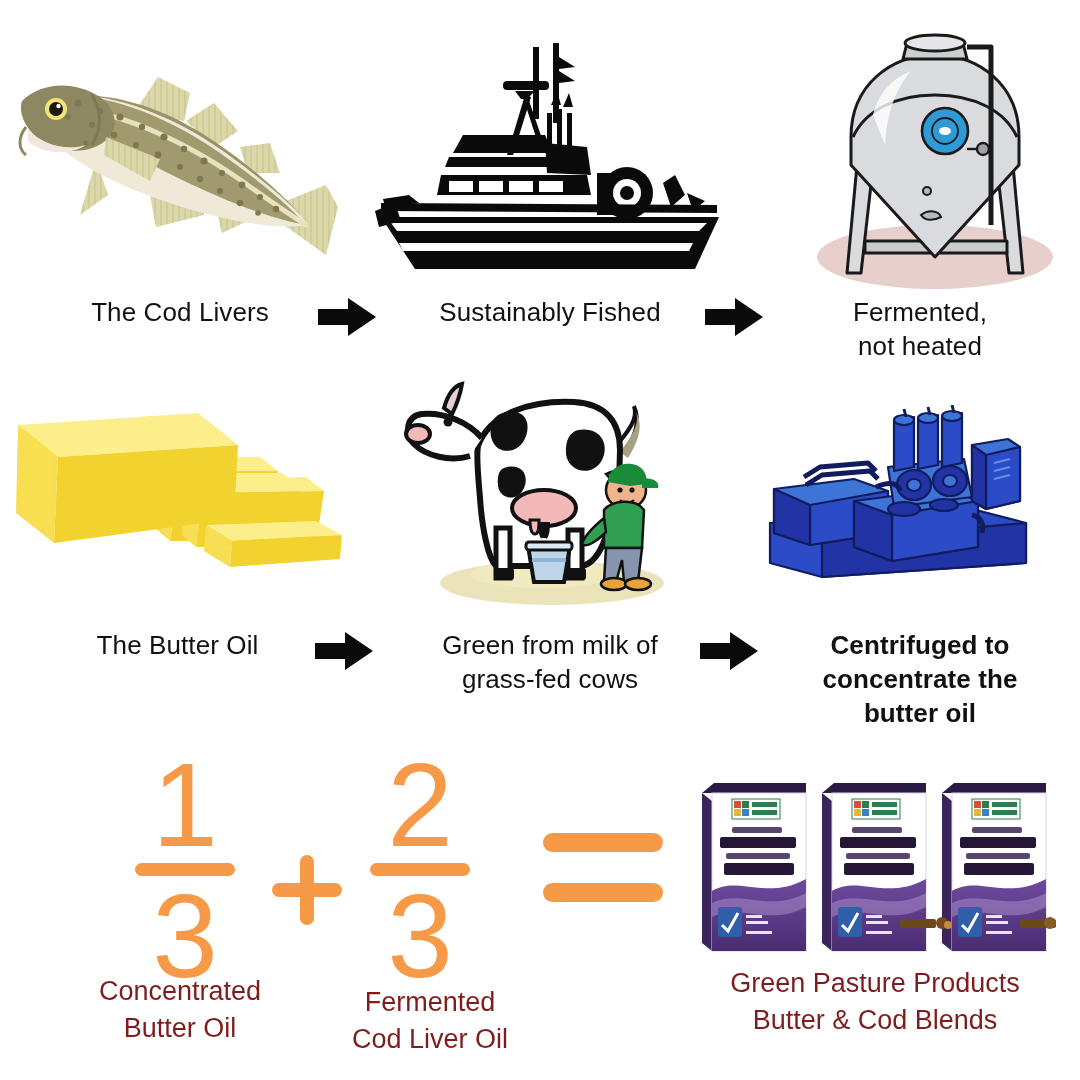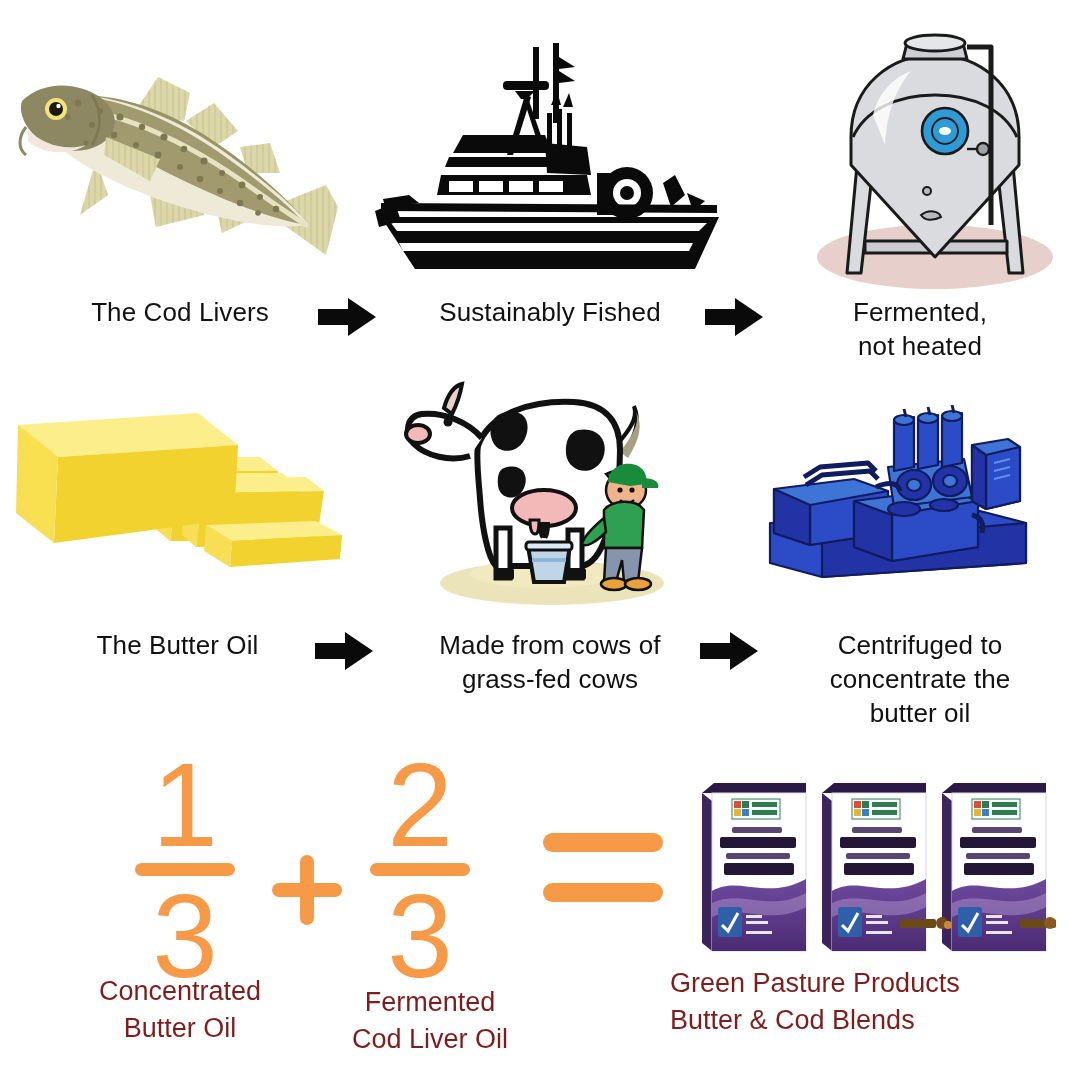--- a/index.html
+++ b/index.html
@@ -44,21 +44,21 @@
   #arrow2 { left:705px; top:296px; }
 
   
   #row2 { top:370px; height:385px; }
   #butter-art { left:10px;  top:25px;  width:345px; height:200px; }
   #cow-art    { left:392px; top:8px;   width:290px; height:230px; }
   #centri-art { left:758px; top:35px;  width:280px; height:190px; }
 
   #cap-butter  { left:15px;  top:258px; width:325px; }
   #cap-milk    { left:380px; top:258px; width:340px; }
-  #cap-centri  { left:760px; top:258px; width:320px; }
+  #cap-centri  { left:760px; top:258px; width:320px;font-weight:bold; }
 
   #arrow3 { left:315px; top:260px; }
   #arrow4 { left:700px; top:260px; }
 
   
   #row3 { top:755px; height:325px; }
 
   .frac {
     position:absolute;
     width:150px;
@@ -96,21 +96,21 @@
     width:120px; height:80px;
   }
   #equals-sign .e { position:absolute; left:0; width:120px; height:19px; background:#F79A47; border-radius:10px; }
   #equals-sign .e1 { top:0; }
   #equals-sign .e2 { top:50px; }
 
   #boxes-art { position:absolute; left:698px; top:20px; width:362px; height:180px; }
 
   #cap-cbo { position:absolute; left:50px;  top:218px; width:260px; text-align:center; }
   #cap-fclo{ position:absolute; left:300px; top:218px; width:260px; text-align:center;margin-top:11px; }
-  #cap-gpp { position:absolute; left:670px; top:210px; width:410px; text-align:left; }
+  #cap-gpp { position:absolute; left:670px; top:210px; width:410px; text-align:center; }
 
   .cap3 { font-size:27px; line-height:37px; color:#7f1d1d; white-space:pre-line; }
 </style>
 </head>
 <body>
 
 <div class="page">
 
   <div class="row" id="row1">
 
@@ -437,21 +437,21 @@
         <path d="M0 13 L30 13 L30 2 L58 21 L30 40 L30 29 L0 29 Z" fill="#0A0A0A"></path>
       </svg>
     </div>
     <div class="arrow" id="arrow4">
       <svg width="60" height="42" viewBox="0 0 60 42">
         <path d="M0 13 L30 13 L30 2 L58 21 L30 40 L30 29 L0 29 Z" fill="#0A0A0A"></path>
       </svg>
     </div>
 
     <div class="cell caption" id="cap-butter">The Butter Oil</div>
-    <div class="cell caption" id="cap-milk">Made from cows of
+    <div class="cell caption" id="cap-milk">Green from milk of
 grass-fed cows</div>
     <div class="cell caption" id="cap-centri">Centrifuged to
 concentrate the
 butter oil</div>
   </div>
 
   <div class="row" id="row3">
 
     <div class="frac" id="frac1">
       <div class="num">1</div>

